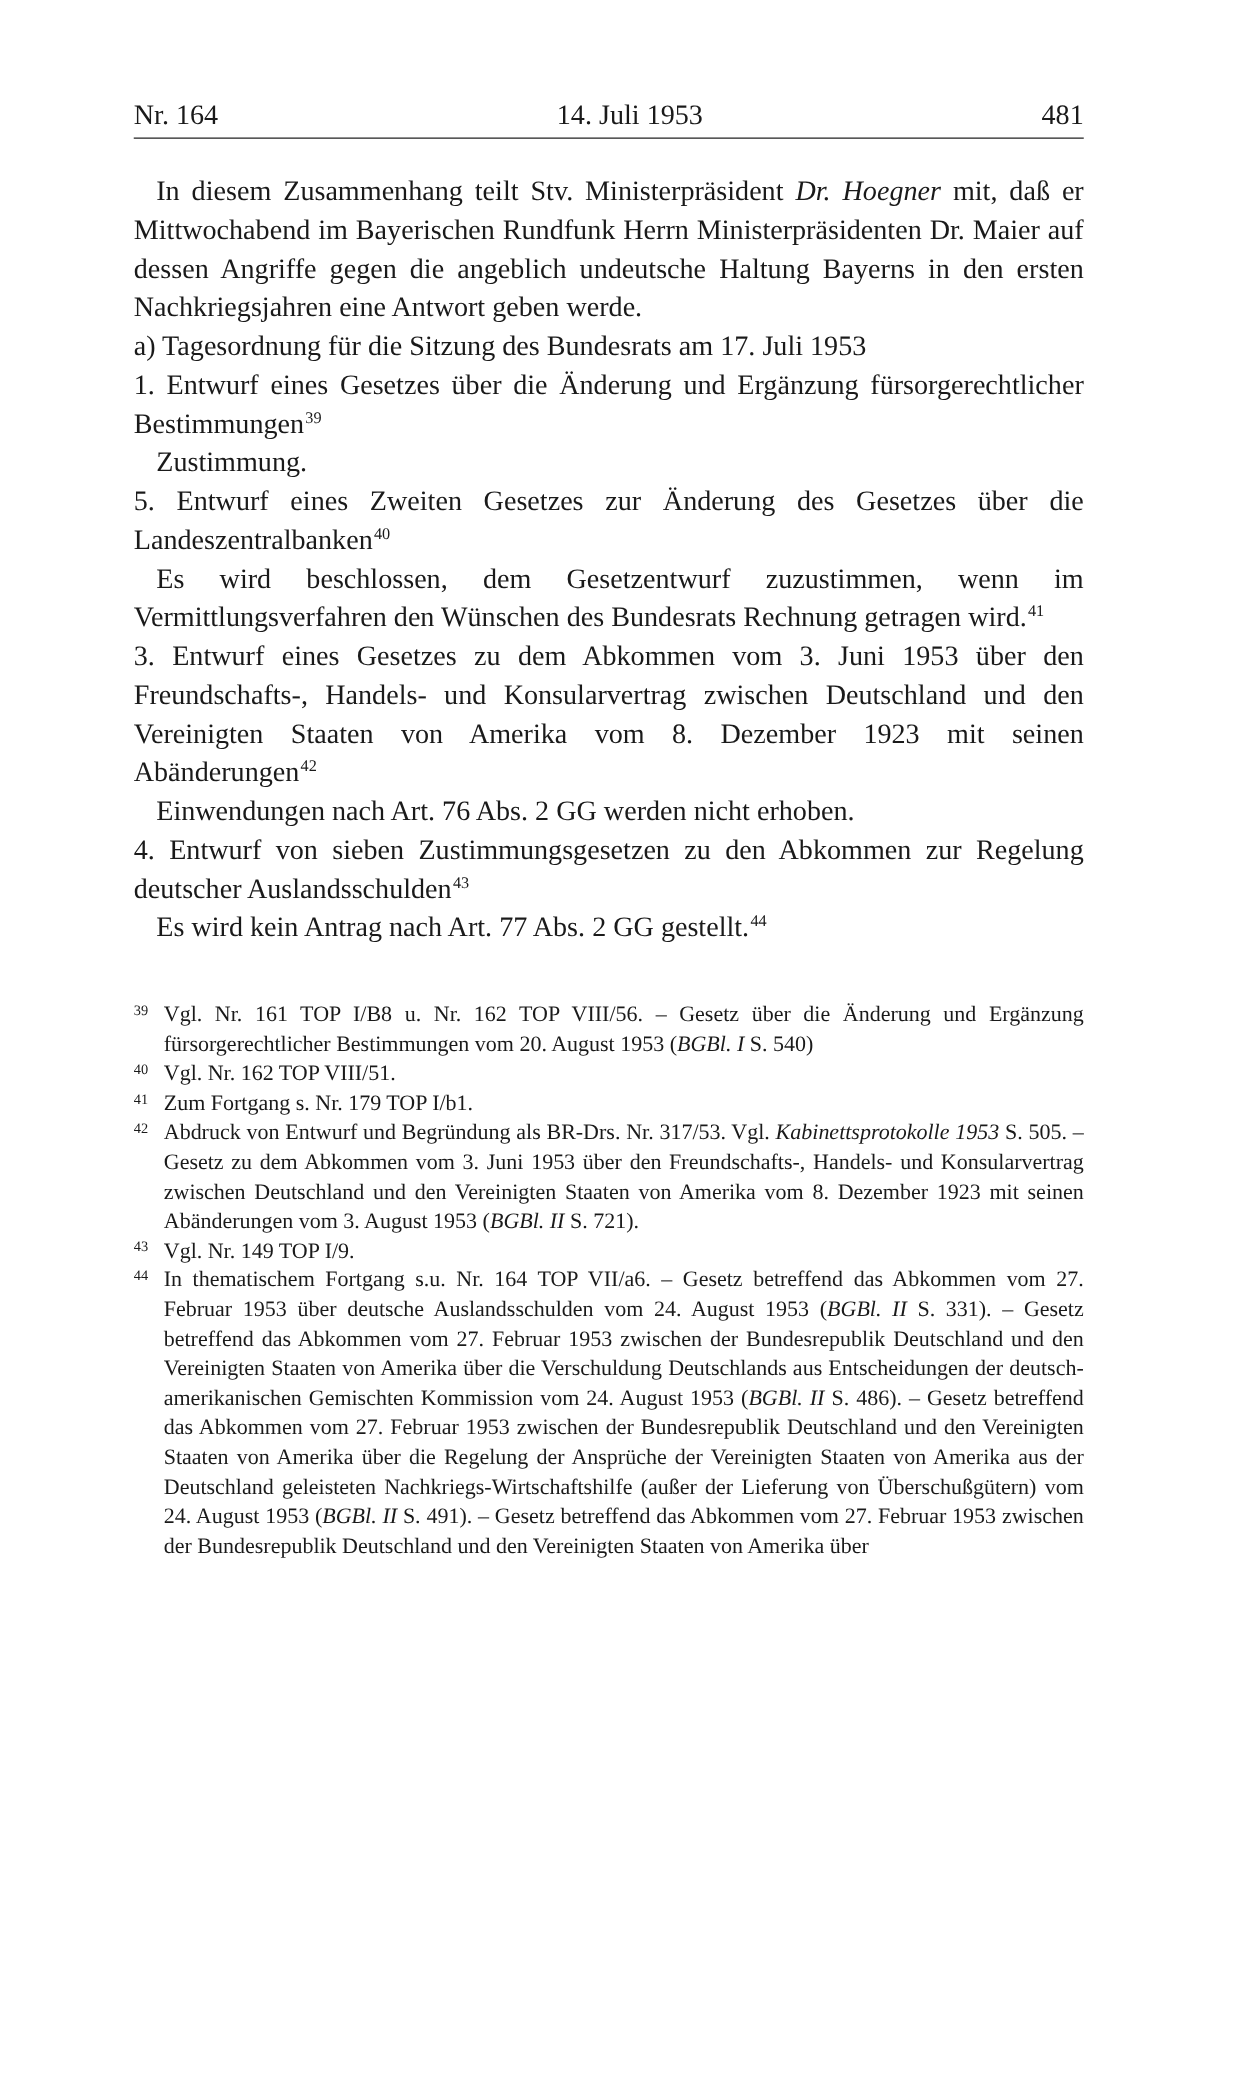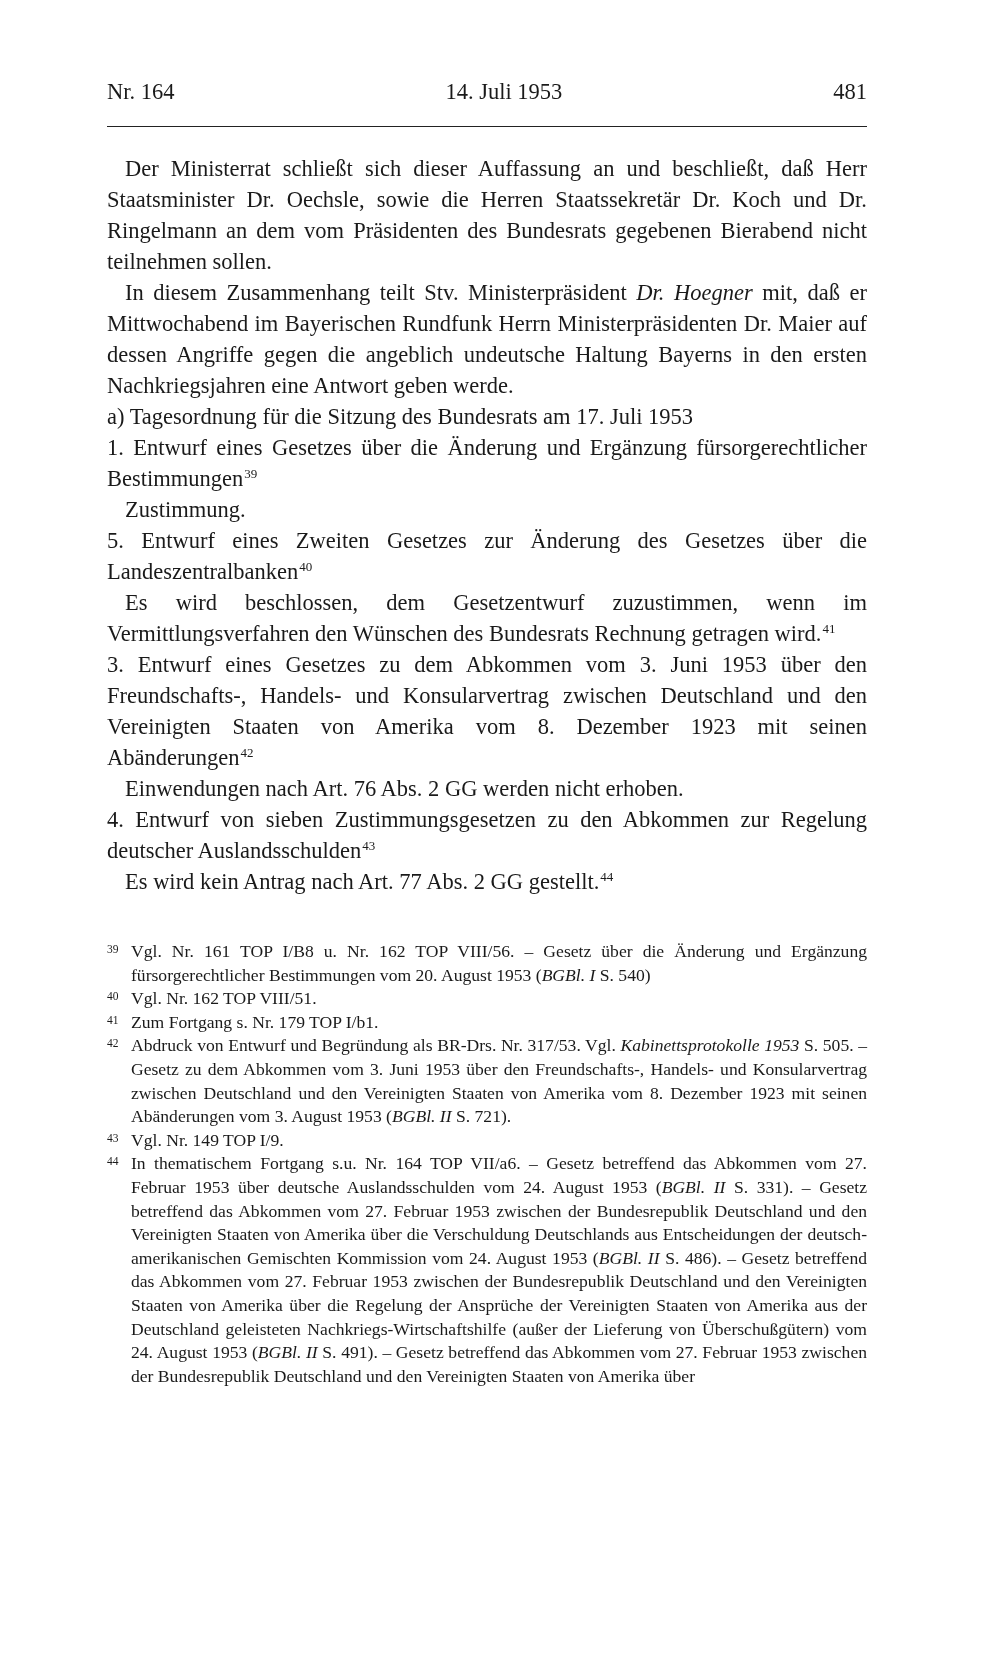--- a/index.html
+++ b/index.html
@@ -1,18 +1,18 @@
 <!DOCTYPE html>
 <html><head>
   <meta charset="utf-8">
   <style>
     html, body { margin: 0; padding: 0; background: #ffffff; }
     body { width: 1000px; height: 1666px; position: relative; overflow: hidden; color: #1a1a1a; }
     .page { position: absolute; left: 107px; top: 78px; width: 760px; font-family: "Liberation Serif", "DejaVu Serif", serif; }
-    .running-head { display: flex; justify-content: space-between; align-items: baseline; font-size: 22.5px; line-height: 28px; padding-bottom: 20px; border-bottom: 1.3px solid #222; }
+    .running-head { display: flex; justify-content: space-between; align-items: baseline; font-size: 22.5px; line-height: 28px; padding-bottom: 4px; border-bottom: 1.3px solid #222; }
     .running-head span { display: block; }
     .body-text { margin-top: 26px; font-size: 22.5px; line-height: 31px; text-align: justify; }
     .body-text p { margin: 0; }
     .indent { text-indent: 18px; }
     .hang { text-indent: 0; }
     sup.fn { font-size: 13px; vertical-align: 8px; line-height: 0; margin-left: 1px; }
     em { }
     .footnotes { margin-top: 43px; font-size: 17.6px; line-height: 23.6px; text-align: justify; }
     .footnote { display: flex; margin: 0; }
     .fn-num { width: 24px; flex: none; font-size: 11.5px; line-height: 17px; padding-top: 1px; padding-left: 0px; }
@@ -23,21 +23,20 @@
 
 <div class="page">
 
   <div class="running-head">
     <span>Nr. 164</span>
     <span>14. Juli 1953</span>
     <span>481</span>
   </div>
 
   <div class="body-text">
-    <p class="indent">Der Ministerrat schließt sich dieser Auffassung an und beschließt, daß Herr Staatsminister Dr. Oechsle, sowie die Herren Staatssekretär Dr. Koch und Dr. Ringelmann an dem vom Präsidenten des Bundesrats gegebenen Bierabend nicht teilnehmen sollen.</p>
     <p class="indent"><span>In diesem Zusammenhang teilt Stv. Ministerpräsident </span><em>Dr. Hoegner</em><span> mit, daß er Mittwochabend im Bayerischen Rundfunk Herrn Ministerpräsidenten Dr. Maier auf dessen Angriffe gegen die angeblich undeutsche Haltung Bayerns in den ersten Nachkriegsjahren eine Antwort geben werde.</span></p>
     <p class="hang">a) Tagesordnung für die Sitzung des Bundesrats am 17. Juli 1953</p>
 
     <p class="hang"><span>1. Entwurf eines Gesetzes über die Änderung und Ergänzung fürsorgerechtlicher Bestimmungen</span><sup class="fn">39</sup></p>
     <p class="indent"><span>Zustimmung.</span></p>
 
     <p class="hang"><span>5. Entwurf eines Zweiten Gesetzes zur Änderung des Gesetzes über die Landeszentralbanken</span><sup class="fn">40</sup></p>
     <p class="indent"><span>Es wird beschlossen, dem Gesetzentwurf zuzustimmen, wenn im Vermittlungsverfahren den Wünschen des Bundesrats Rechnung getragen wird.</span><sup class="fn">41</sup></p>
 
     <p class="hang"><span>3. Entwurf eines Gesetzes zu dem Abkommen vom 3. Juni 1953 über den Freundschafts-, Handels- und Konsularvertrag zwischen Deutschland und den Vereinigten Staaten von Amerika vom 8. Dezember 1923 mit seinen Abänderungen</span><sup class="fn">42</sup></p>

